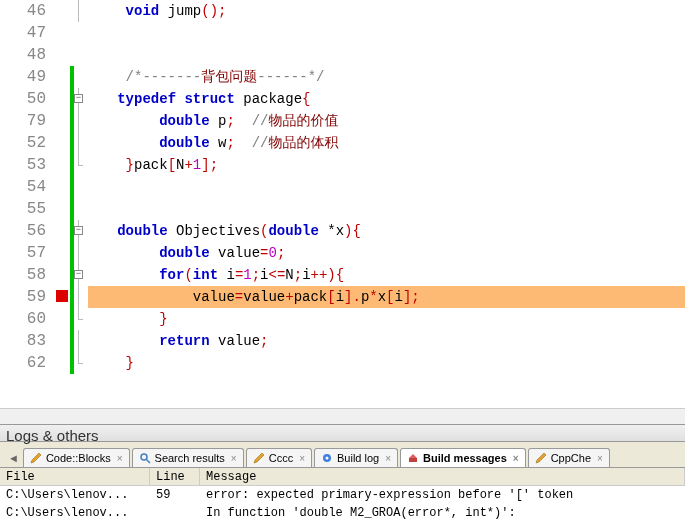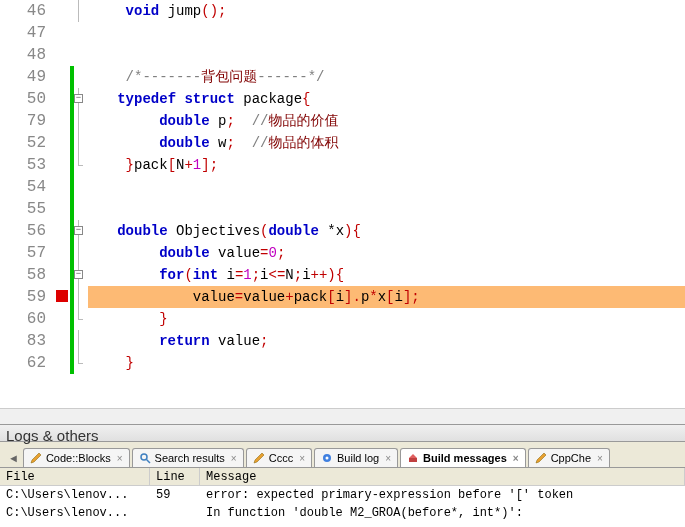--- a/index.html
+++ b/index.html
@@ -267,16 +267,16 @@
   </div>
   <div id="msg-rows">
       <div class="msg-row">
         <div class="msg-col-file">C:\Users\lenov...</div>
         <div class="msg-col-line">59</div>
         <div class="msg-col-msg">error: expected primary-expression before '[' token</div>
       </div>
       <div class="msg-row">
         <div class="msg-col-file">C:\Users\lenov...</div>
         <div class="msg-col-line"></div>
-        <div class="msg-col-msg">In function 'double M2_GROA(before*, int*)':</div>
+        <div class="msg-col-msg">In function 'double M2_GROA(error*, int*)':</div>
       </div>
     </div>
 </div>
 
 </body></html>

